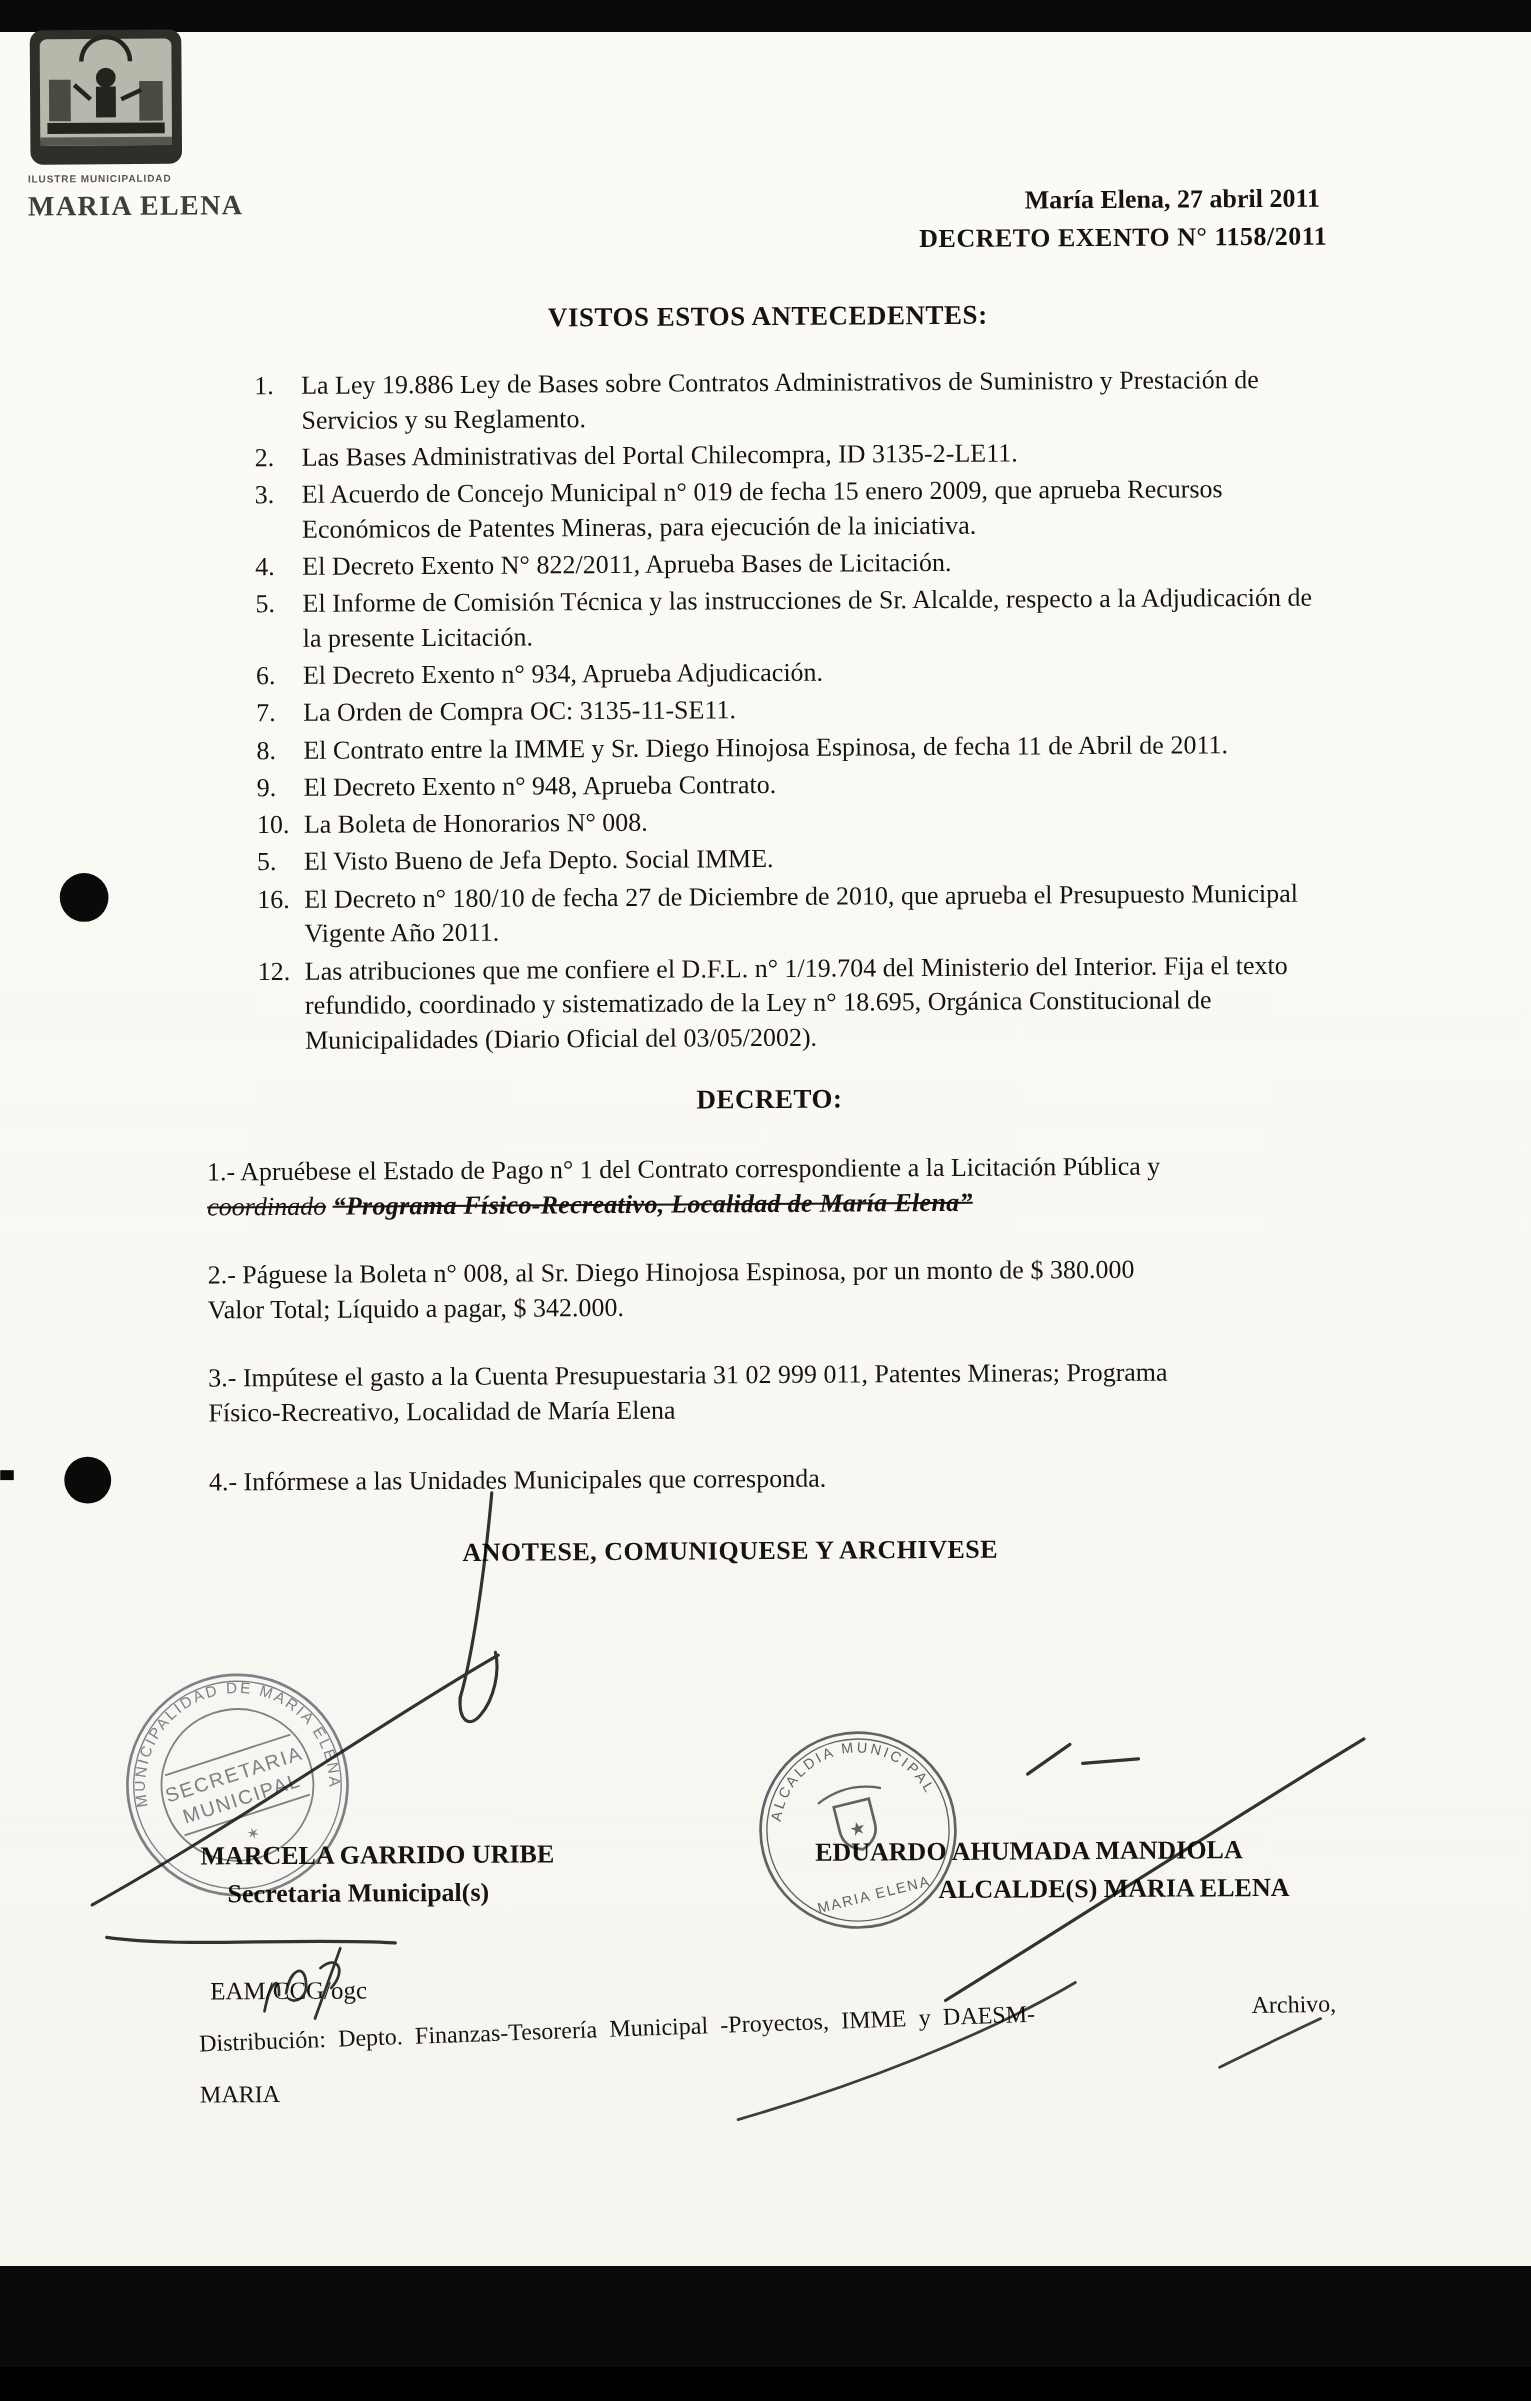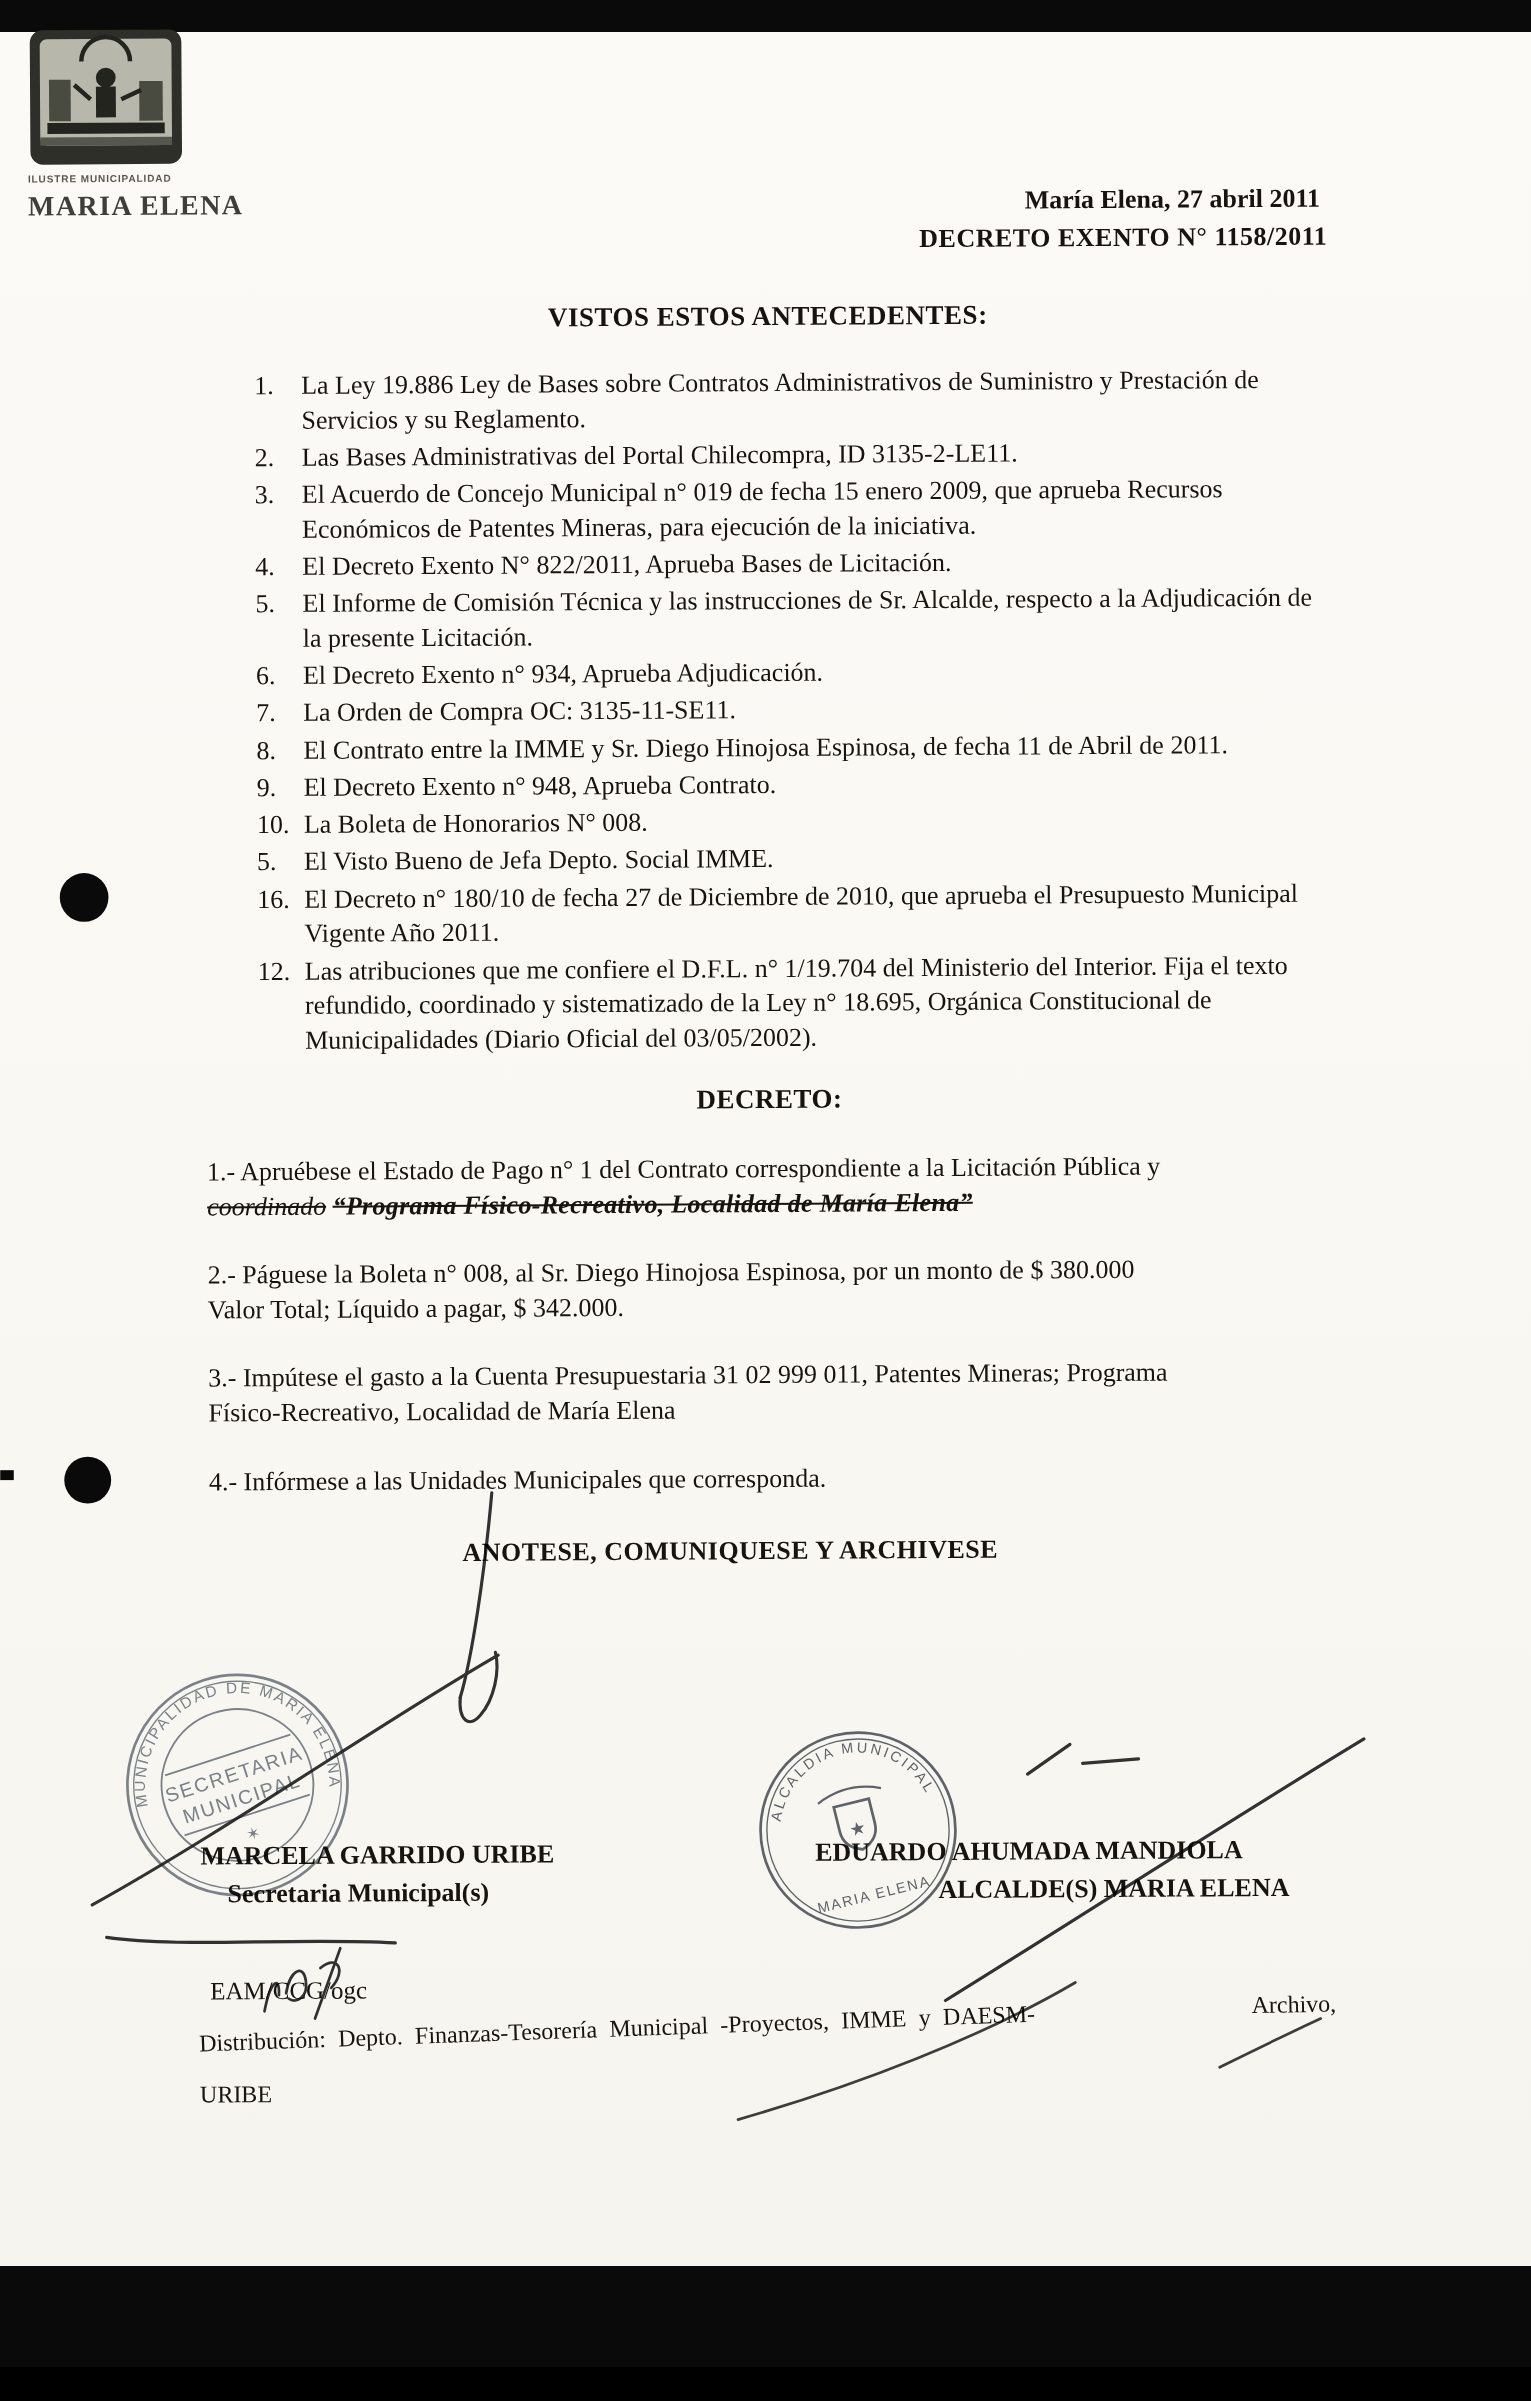--- a/index.html
+++ b/index.html
@@ -182,21 +182,21 @@
           <div class="sig-name">EDUARDO AHUMADA MANDIOLA</div>
           <div class="sig-title">ALCALDE(S) MARIA ELENA</div>
         </div>
 
         <div class="initials">EAM/CCG/ogc</div>
 
         <div class="distribution">
           <span>Distribución: Depto. Finanzas-Tesorería Municipal -Proyectos, IMME y DAESM-</span>
           <span class="archivo">Archivo,</span>
         </div>
-        <div class="dist-imme">URIBE</div>
+        <div class="dist-imme">MARIA</div>
       </div>
     </div>
   </div>
 
   <svg class="ink-overlay" viewBox="0 0 1698 2662" aria-hidden="true">
     <defs>
       <path id="arc-left" d="M 263 1979 m -102,0 a 102,102 0 1,1 204,0 a 102,102 0 1,1 -204,0"></path>
       <path id="arc-right" d="M 951 2029 m -86,0 a 86,86 0 1,1 172,0 a 86,86 0 1,1 -172,0"></path>
     </defs>
 

